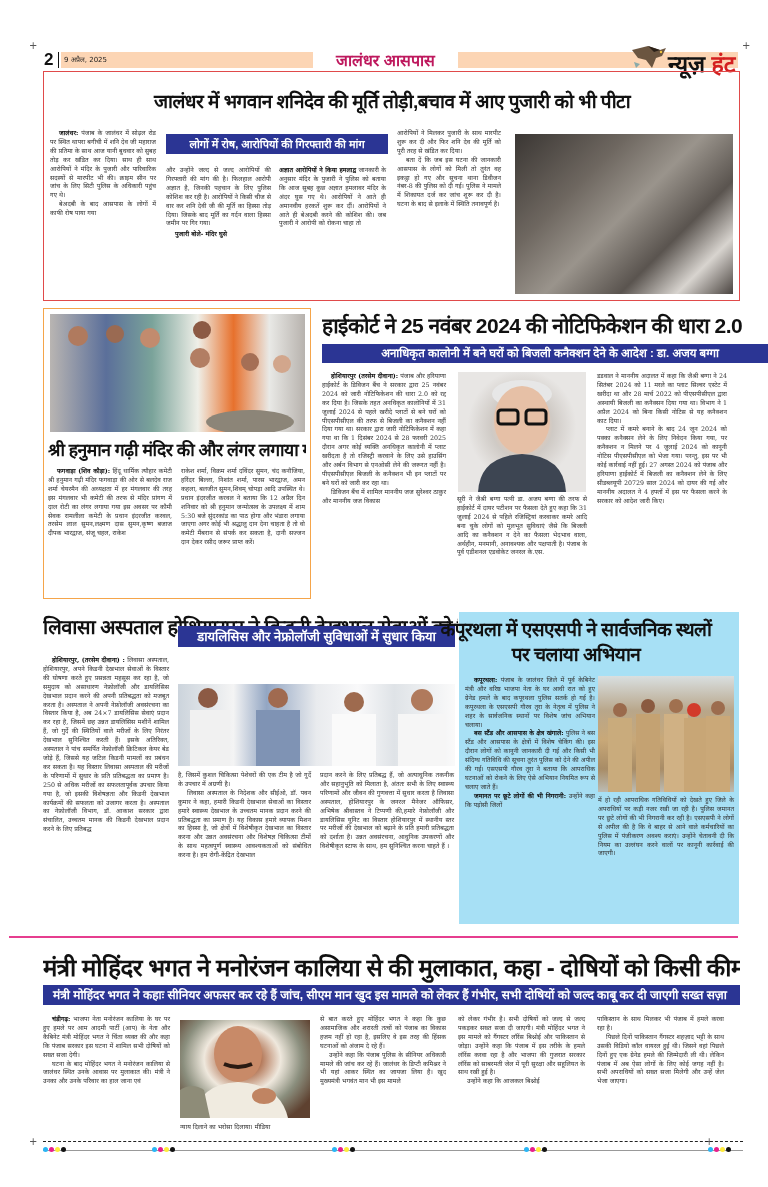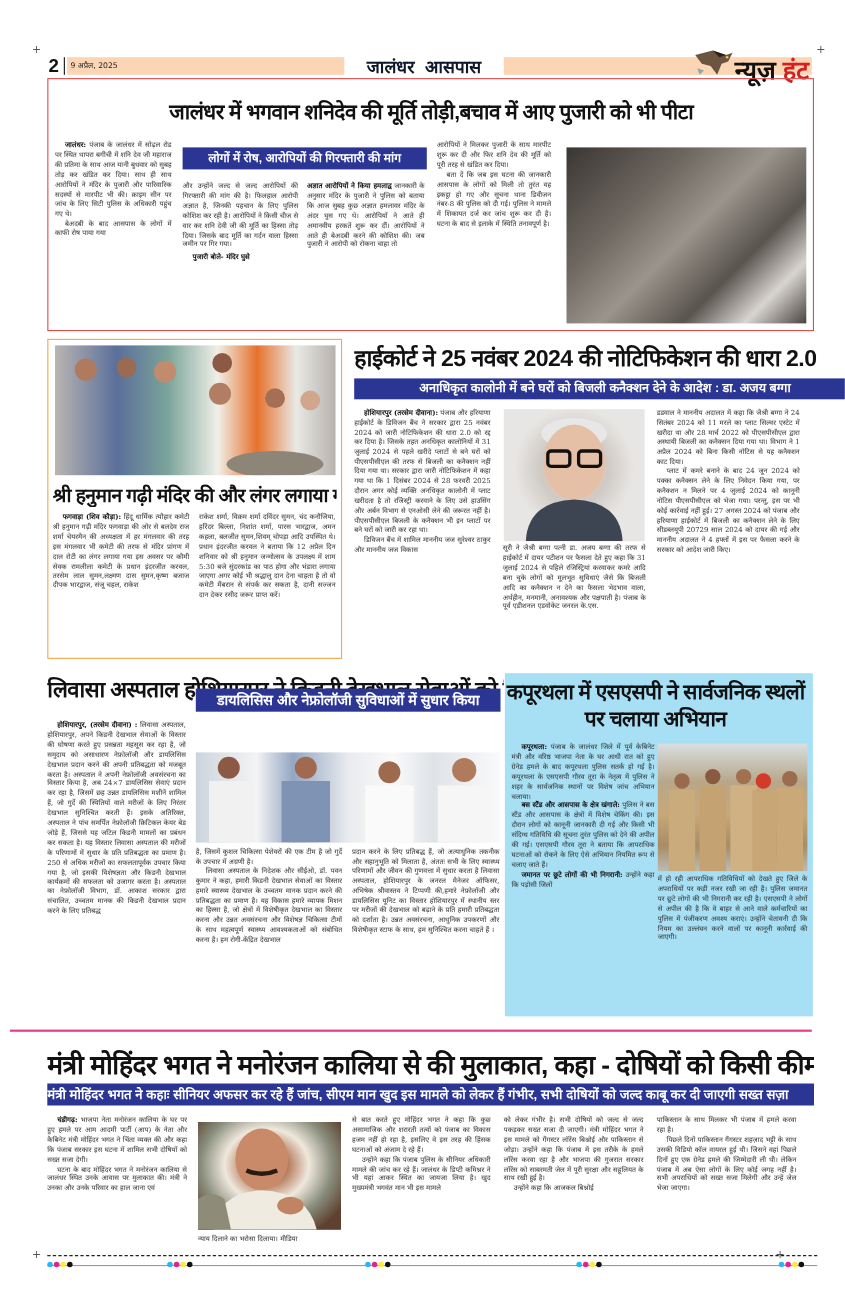--- a/index.html
+++ b/index.html
@@ -13,21 +13,21 @@
 .txt b{color:#111}
 .hl{font-family:"Liberation Sans",sans-serif;font-weight:bold;color:#111;letter-spacing:-0.5px;white-space:nowrap;overflow:hidden}
 .bluebar{background:#2b3594;color:#fff;font-family:"Liberation Sans",sans-serif;font-weight:bold;white-space:nowrap;overflow:hidden;text-align:center}
 .photo{position:absolute;overflow:hidden}
 
 #hdr-num{left:44px;top:50px;font-family:"Liberation Sans",sans-serif;font-weight:bold;font-size:17px;color:#111}
 #hdr-sep{left:58px;top:52px;width:1px;height:16px;background:#111}
 #hdr-band1{left:61px;top:52px;width:252px;height:16px;background:#fcd5b4}
 #hdr-band2{left:458px;top:52px;width:280px;height:16px;background:#fcd5b4}
 #hdr-date{left:64px;top:55px;font-size:7px;font-family:"DejaVu Sans",sans-serif;color:#222}
-#hdr-section{left:313px;top:49px;width:145px;text-align:center;font-family:Liberation Mono, monospace;font-weight:bold;font-size:16px;color:#0f172a}
+#hdr-section{left:313px;top:49px;width:145px;text-align:center;font-family:Liberation Sans, sans-serif;font-weight:bold;font-size:16px;color:#be185d}
 #logo{left:630px;top:44px;width:110px;height:26px}
 #logo-text{position:absolute;left:38px;top:3px;font-family:"Liberation Sans",sans-serif;font-weight:bold;font-size:23px;white-space:nowrap}
 #logo-text .a{color:#111}
 #logo-text .b{color:#d42020}
 
 #s1-box{left:43px;top:71px;width:697px;height:230px;border:1px solid #e04a4a}
 #s1-hl{left:50px;top:88px;width:684px;font-size:19px;text-align:center}
 #s1-col1{left:50px;top:129px;width:106px}
 #s1-bar{left:166px;top:134px;width:222px;height:20px;font-size:11px;line-height:20px}
 #s1-col2{left:166px;top:166px;width:105px}
@@ -49,29 +49,29 @@
 #s3-col3{left:597px;top:372px;width:130px}
 
 #s4-hl{left:43px;top:613px;width:415px;font-size:20px;text-align:center}
 #s4-col1{left:43px;top:656px;width:126px}
 #s4-bar{left:178px;top:626px;width:277px;height:21px;font-size:13px;line-height:21px}
 #s4-photo{left:178px;top:684px;width:277px;height:82px;background:linear-gradient(90deg,#ccd4dc 0%,#f4f4f4 20%,#93a6c3 32%,#e9ebee 50%,#f9f9fa 65%,#dfe3e7 78%,#fafafa 100%)}
 #s4-col2{left:178px;top:771px;width:133px}
 #s4-col3{left:320px;top:771px;width:134px}
 
 #s5-box{left:459px;top:612px;width:280px;height:312px;background:#a7e0f5}
-#s5-hl{left:456px;top:617px;width:280px;font-size:19px;text-align:center;line-height:25px;white-space:normal}
+#s5-hl{left:436px;top:617px;width:280px;font-size:19px;text-align:center;line-height:25px;white-space:normal}
 #s5-col1{left:465px;top:676px;width:130px}
 #s5-photo{left:598px;top:676px;width:136px;height:116px;background:linear-gradient(180deg,#d9dfe0 0%,#b8a68a 30%,#c8a878 55%,#a88c66 80%,#bcbcb4 100%)}
 #s5-col2{left:598px;top:796px;width:136px}
 
 #pink-line{left:9px;top:936px;width:729px;height:2px;background:#e63d8f}
 
 #s6-hl{left:43px;top:950px;width:697px;font-size:24px;text-align:center}
-#s6-bar{left:43px;top:985px;width:697px;height:20px;font-size:12px;line-height:20px;text-align:left;padding-left:0}
+#s6-bar{left:43px;top:985px;width:697px;height:20px;font-size:12px;line-height:20px;text-align:left;padding-left:10px}
 #s6-col1{left:43px;top:1015px;width:127px}
 #s6-photo{left:180px;top:1020px;width:130px;height:98px;background:radial-gradient(ellipse at 48% 40%,#d2a184 0%,#b57a5b 20%,#efe8dd 40%,#8b8f7e 62%,#5e4130 85%)}
 #s6-cap{left:180px;top:1123px;width:130px}
 #s6-col2{left:320px;top:1015px;width:126px}
 #s6-col3{left:458px;top:1015px;width:127px}
 #s6-col4{left:597px;top:1015px;width:127px}
 
 #dash{left:43px;top:1141px;width:700px;border-top:1.5px dashed #222}
 #regline{left:43px;top:1150px;width:700px;height:1px;background:#999}
 .cmyk{position:absolute;top:1147px;display:flex;gap:1px}

